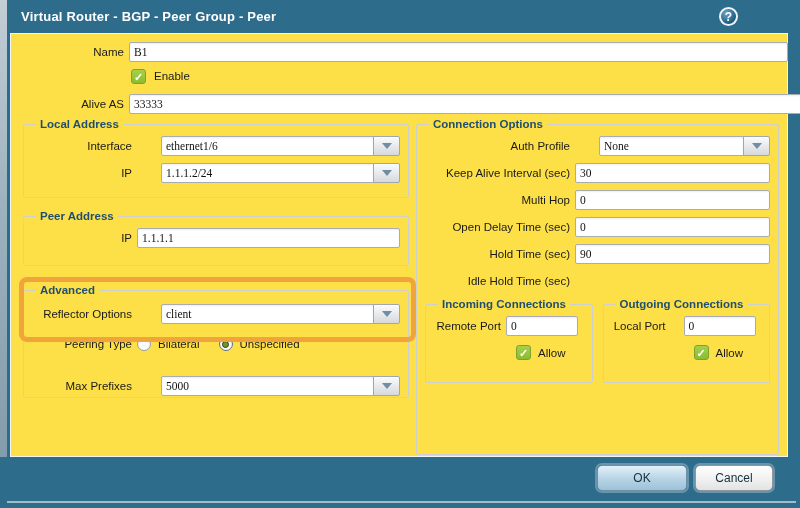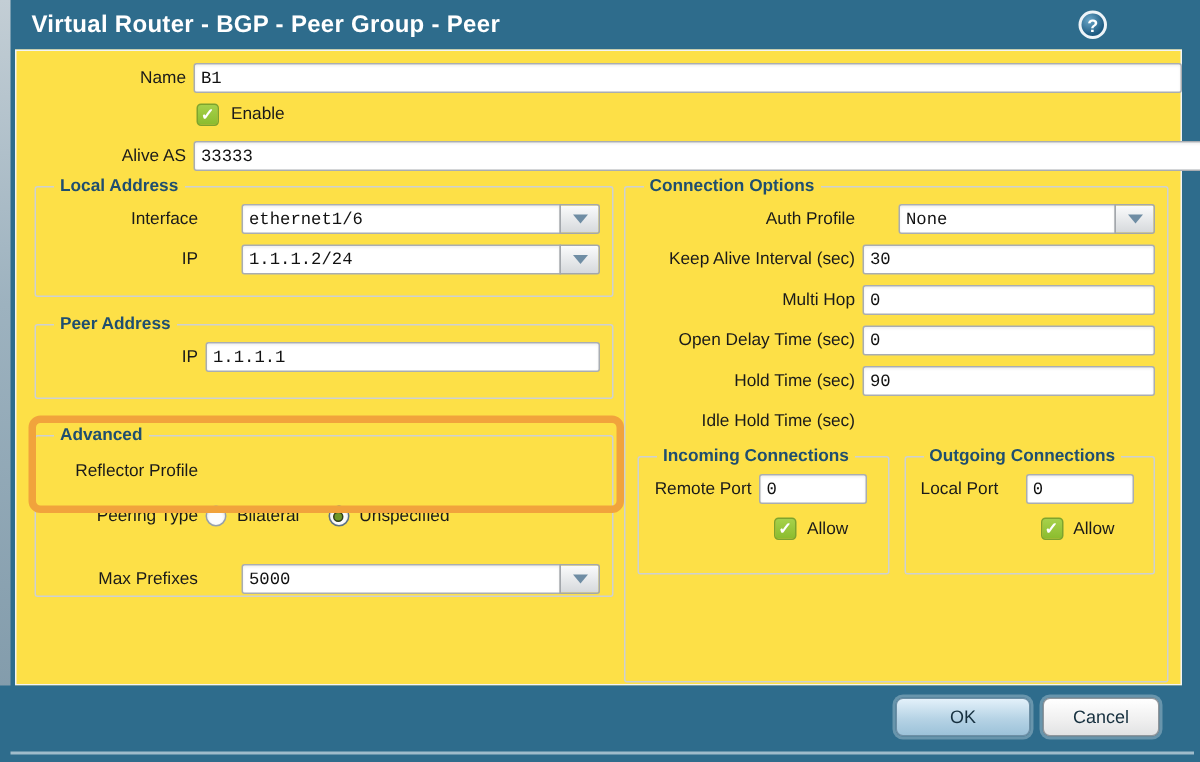--- a/index.html
+++ b/index.html
@@ -10,38 +10,38 @@
   }
   .edge-left {
     position:absolute; left:0; top:0; bottom:0; width:7px;
     background:linear-gradient(180deg,#c3ced5 0%,#9db2bf 40%,#7e98a8 100%);
   }
   .titlebar {
     position:absolute; left:7px; top:0; right:0; height:33px;
     display:flex; align-items:center;
   }
   .title {
-    color:#ffffff; font-weight:bold; font-size:16px; padding-left:14px;
+    color:#ffffff; font-weight:bold; font-size:13px; padding-left:14px;
     letter-spacing:.2px;
   }
   .help {
     position:absolute; right:62px; top:7px; width:19px; height:19px;
     border-radius:50%; background:radial-gradient(circle at 35% 30%, #6aa6c8, #1d5a80 70%);
     border:2px solid #eef4f8; color:#fff; font-weight:bold; font-size:12px;
     display:flex; align-items:center; justify-content:center; cursor:pointer;
   }
   .content {
     position:absolute; left:10px; top:33px; width:778px; height:424px;
     background:#fde047; border:1px solid #f2f4f5; font-size:11.5px; color:#1a1a1a;
   }
   .abs { position:absolute; }
   .lbl { text-align:right; line-height:20px; white-space:nowrap; }
   input.txt {
     height:20px; border:1px solid #a9adb2; background:#fff; border-radius:2px;
-    font-family:Liberation Mono, monospace; font-size:11.5px; color:#111;
+    font-family:Liberation Serif, serif; font-size:11.5px; color:#111;
     padding:0 4px; box-shadow:inset 0 1px 2px rgba(0,0,0,.07); width:100%;
   }
   .combo { display:flex; width:100%;padding-left:24px; }
   .combo input.txt { flex:1; border-radius:2px 0 0 2px; }
   .combo .drop {
     width:27px; height:20px; border:1px solid #a3a7ac; margin-left:-1px;
     background:linear-gradient(180deg,#fafbfc,#d6d9dc);
     display:flex; align-items:center; justify-content:center; cursor:pointer;
     border-radius:0 2px 2px 0;
   }
@@ -152,21 +152,27 @@
       <legend>Peer Address</legend>
       <div class="row" style="margin-top:2px;">
         <div class="lbl" style="width:105px;padding-right:5px;">IP</div>
         <input class="txt" style="flex: 1 1 0%;" value="1.1.1.1">
       </div>
     </fieldset>
 
     <fieldset class="abs" style="left:12px;top:250px;width:386px;height:114px;">
       <legend>Advanced</legend>
       <div class="row" style="margin-top:4px;">
-        <div class="lbl" style="width:105px;padding-right:5px;">Reflector Profile</div>
+        <div class="lbl" style="width:105px;padding-right:5px;">Reflector Options</div>
+        <div class="combo">
+          <input class="txt" value="client" style="">
+          <span class="drop">
+              <span class="arrow-down"></span>
+            </span>
+        </div>
       </div>
       <div class="row" style="margin-top:10px;margin-bottom:22px;">
         <div class="lbl" style="width:105px;padding-right:5px;">Peering Type</div>
         <div class="radio-group">
           <span class="radio"></span>
           <span>Bilateral</span>
           <span class="radio sel" style="margin-left:12px;">
               <span class="dot"></span>
             </span>
           <span>Unspecified</span>

